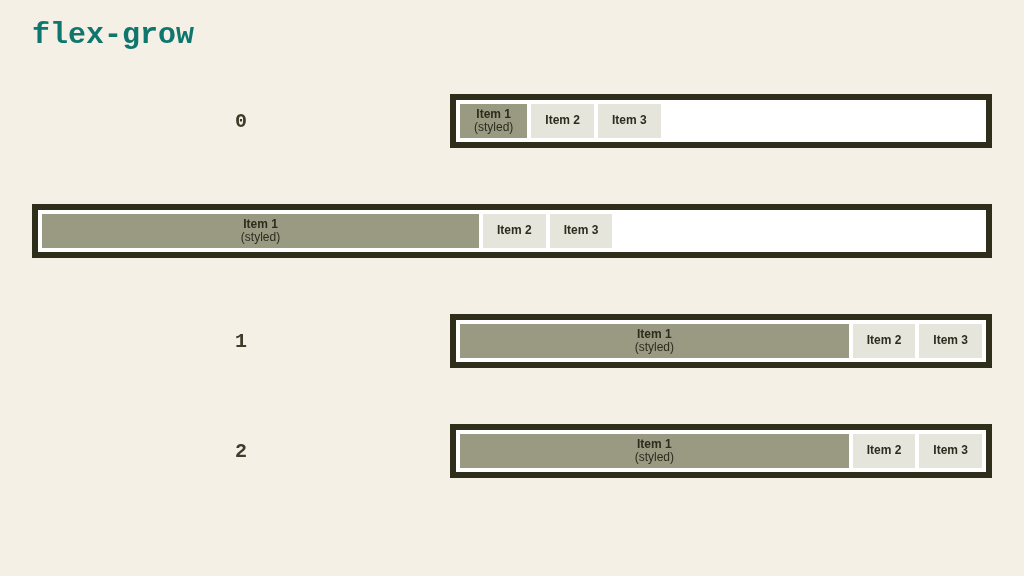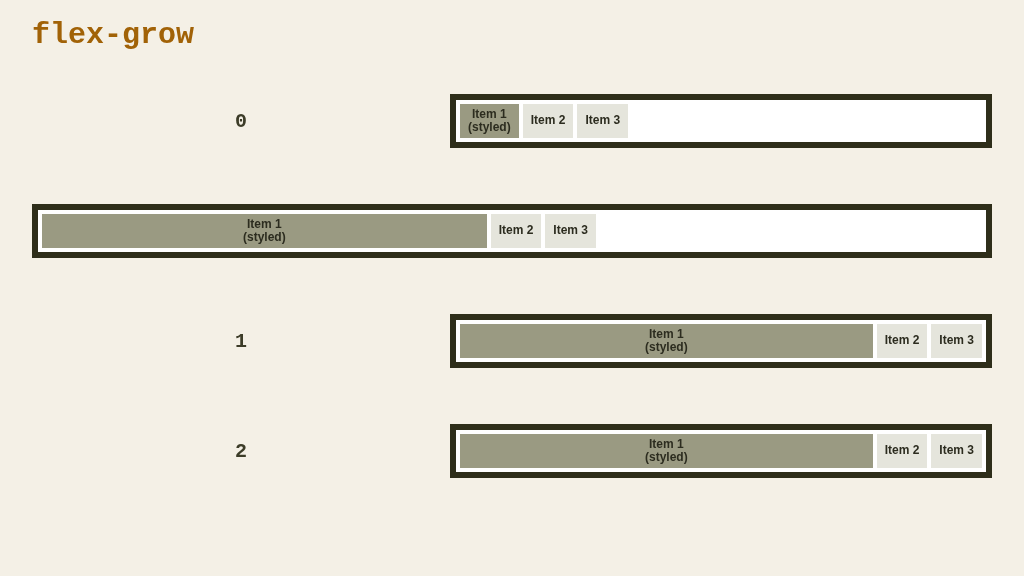--- a/index.html
+++ b/index.html
@@ -9,21 +9,21 @@
     height: 576px;
     background: #f4f0e6;
     font-family: "Helvetica Neue", Arial, sans-serif;
     color: #2c2c1f;
     position: relative;
   }
   .title {
     font-family: "Menlo", "Consolas", "Courier New", monospace;
     font-size: 30px;
     font-weight: 700;
-    color: #a16207;
+    color: #0f766e;
     position: absolute;
     left: 32px;
     top: 18px;
   }
   .rows {
     position: absolute;
     left: 32px;
     right: 32px;
     top: 94px;
   }
@@ -58,27 +58,27 @@
   .item {
     background: #e5e5dc;
     font-size: 12px;
     font-weight: 700;
     color: #2c2c1f;
     display: flex;
     flex-direction: column;
     align-items: center;
     justify-content: center;
     line-height: 1.1;
-    padding: 0 8px;
+    padding: 0 14px;
     white-space: nowrap;
   }
   .item.styled {
     background: #9a9a82;
   }
-  .item .l2 { font-weight: 700; }
+  .item .l2 { font-weight: 400; }
 </style>
 </head>
 <body>
 
 <div class="title">flex-grow</div>
 
 <div class="rows">
 
   <div class="row">
     <div class="value">0</div>

